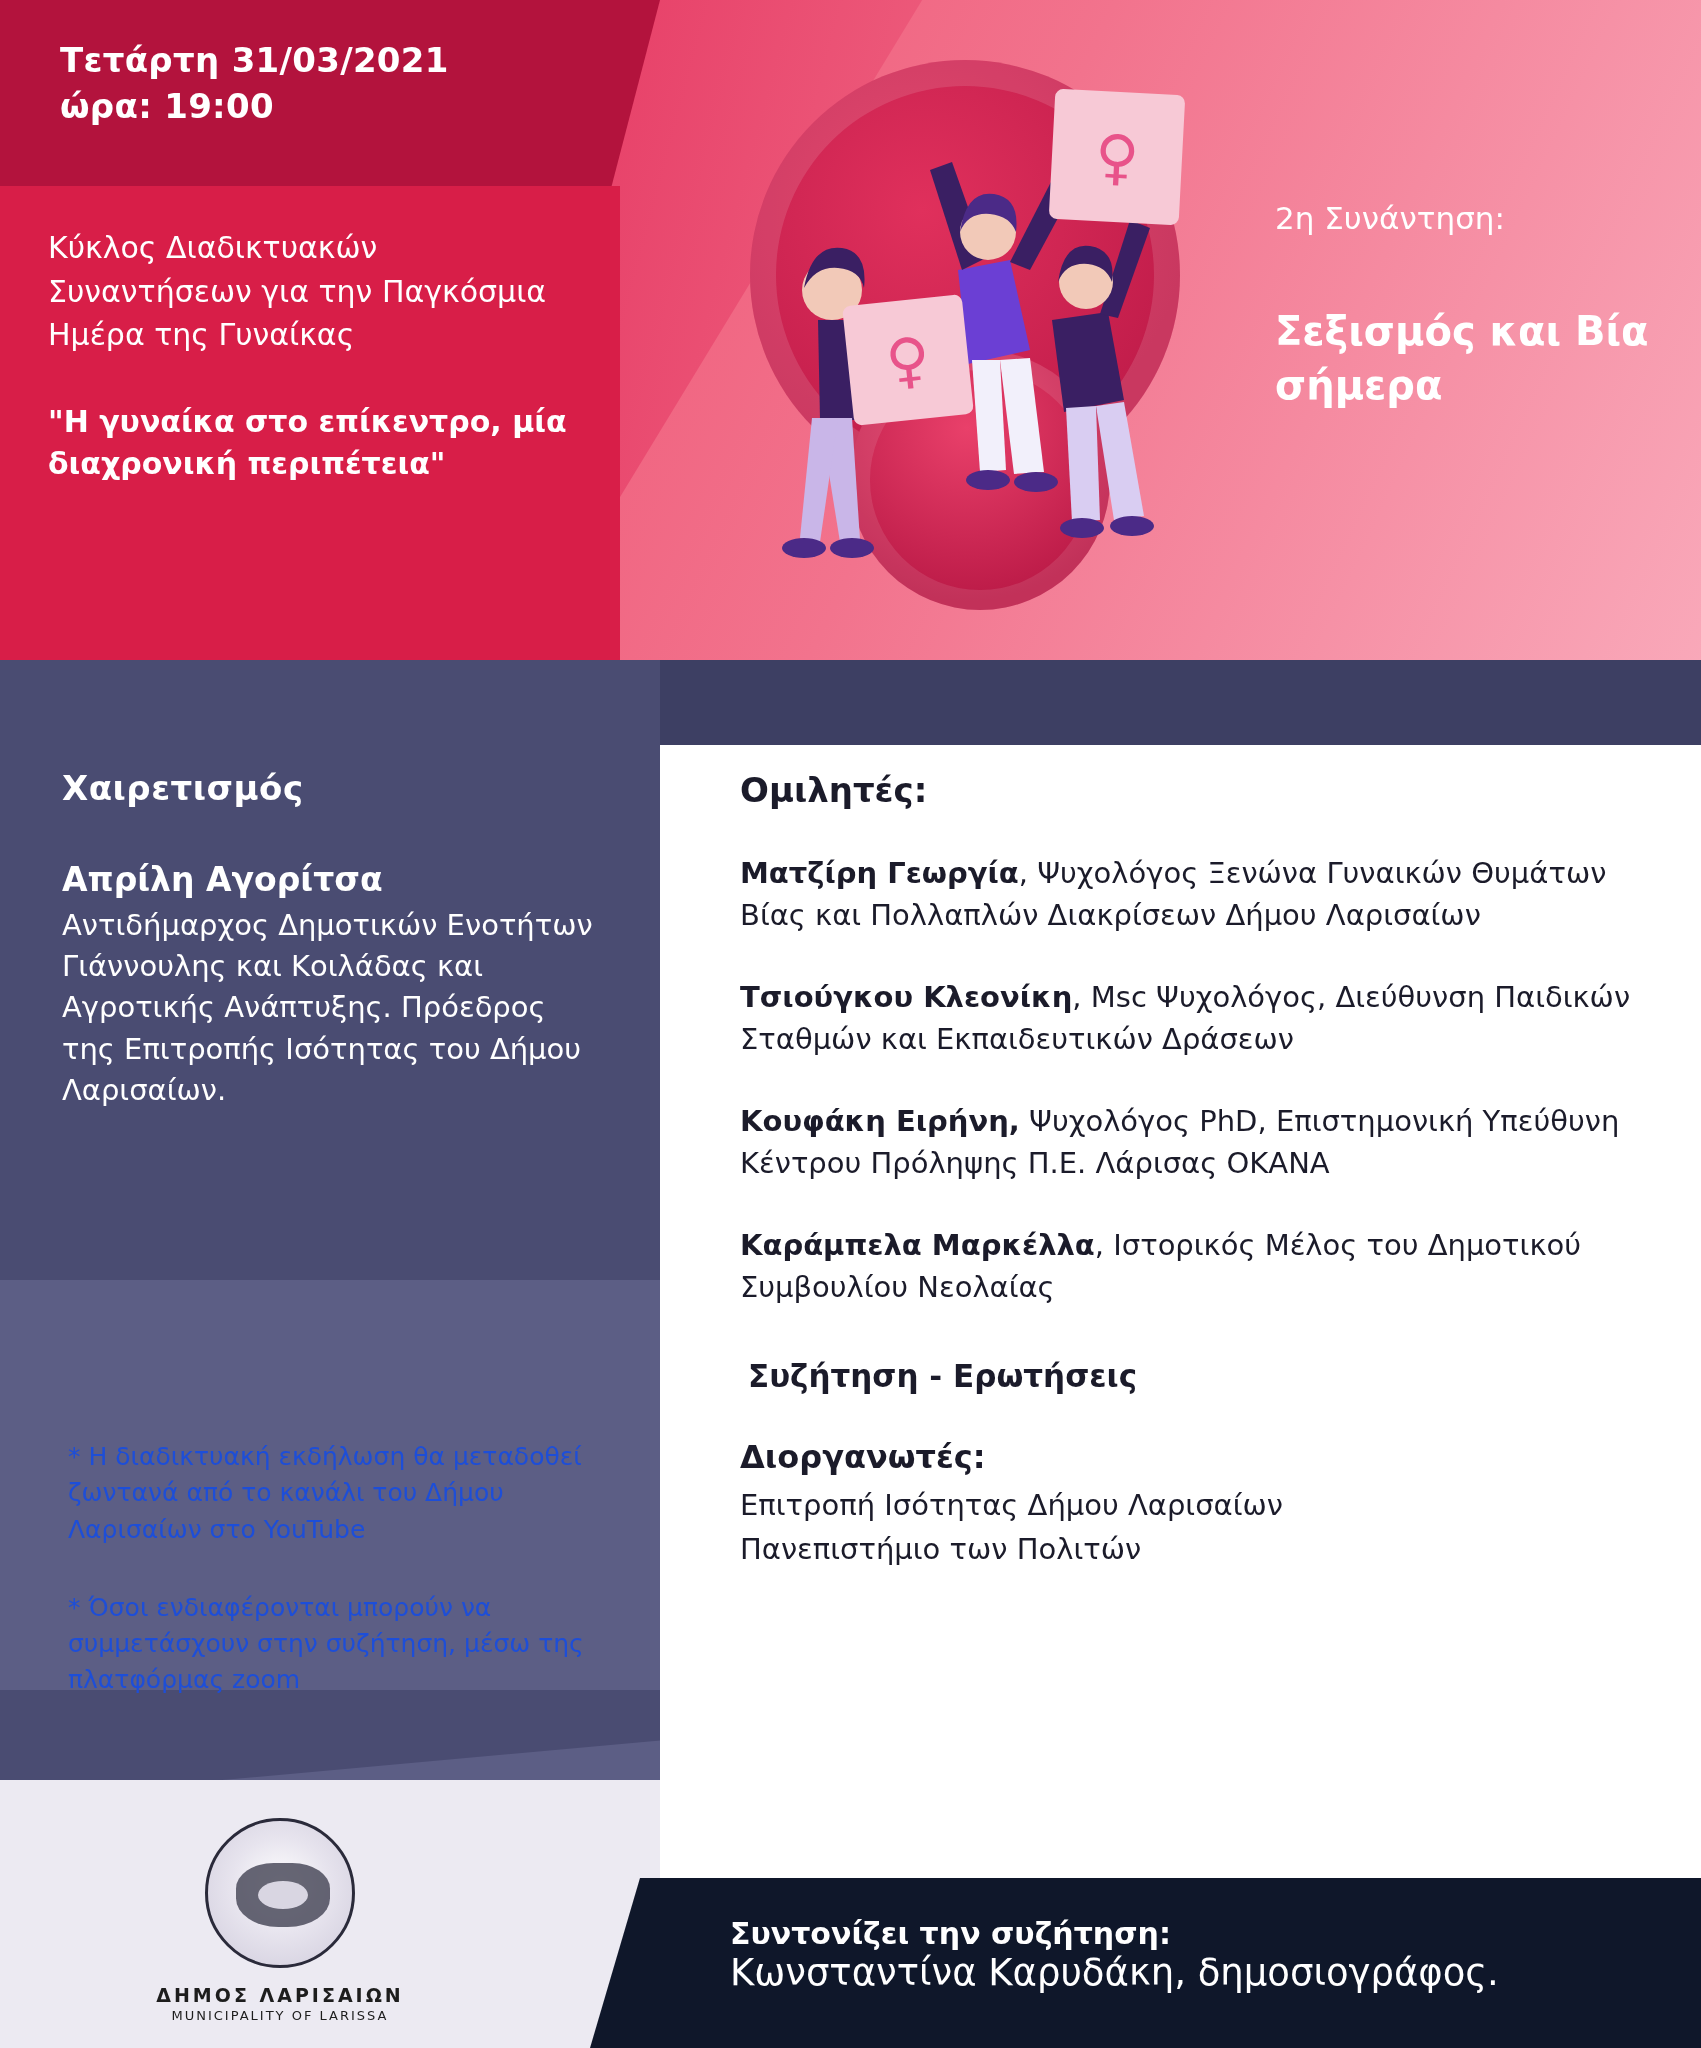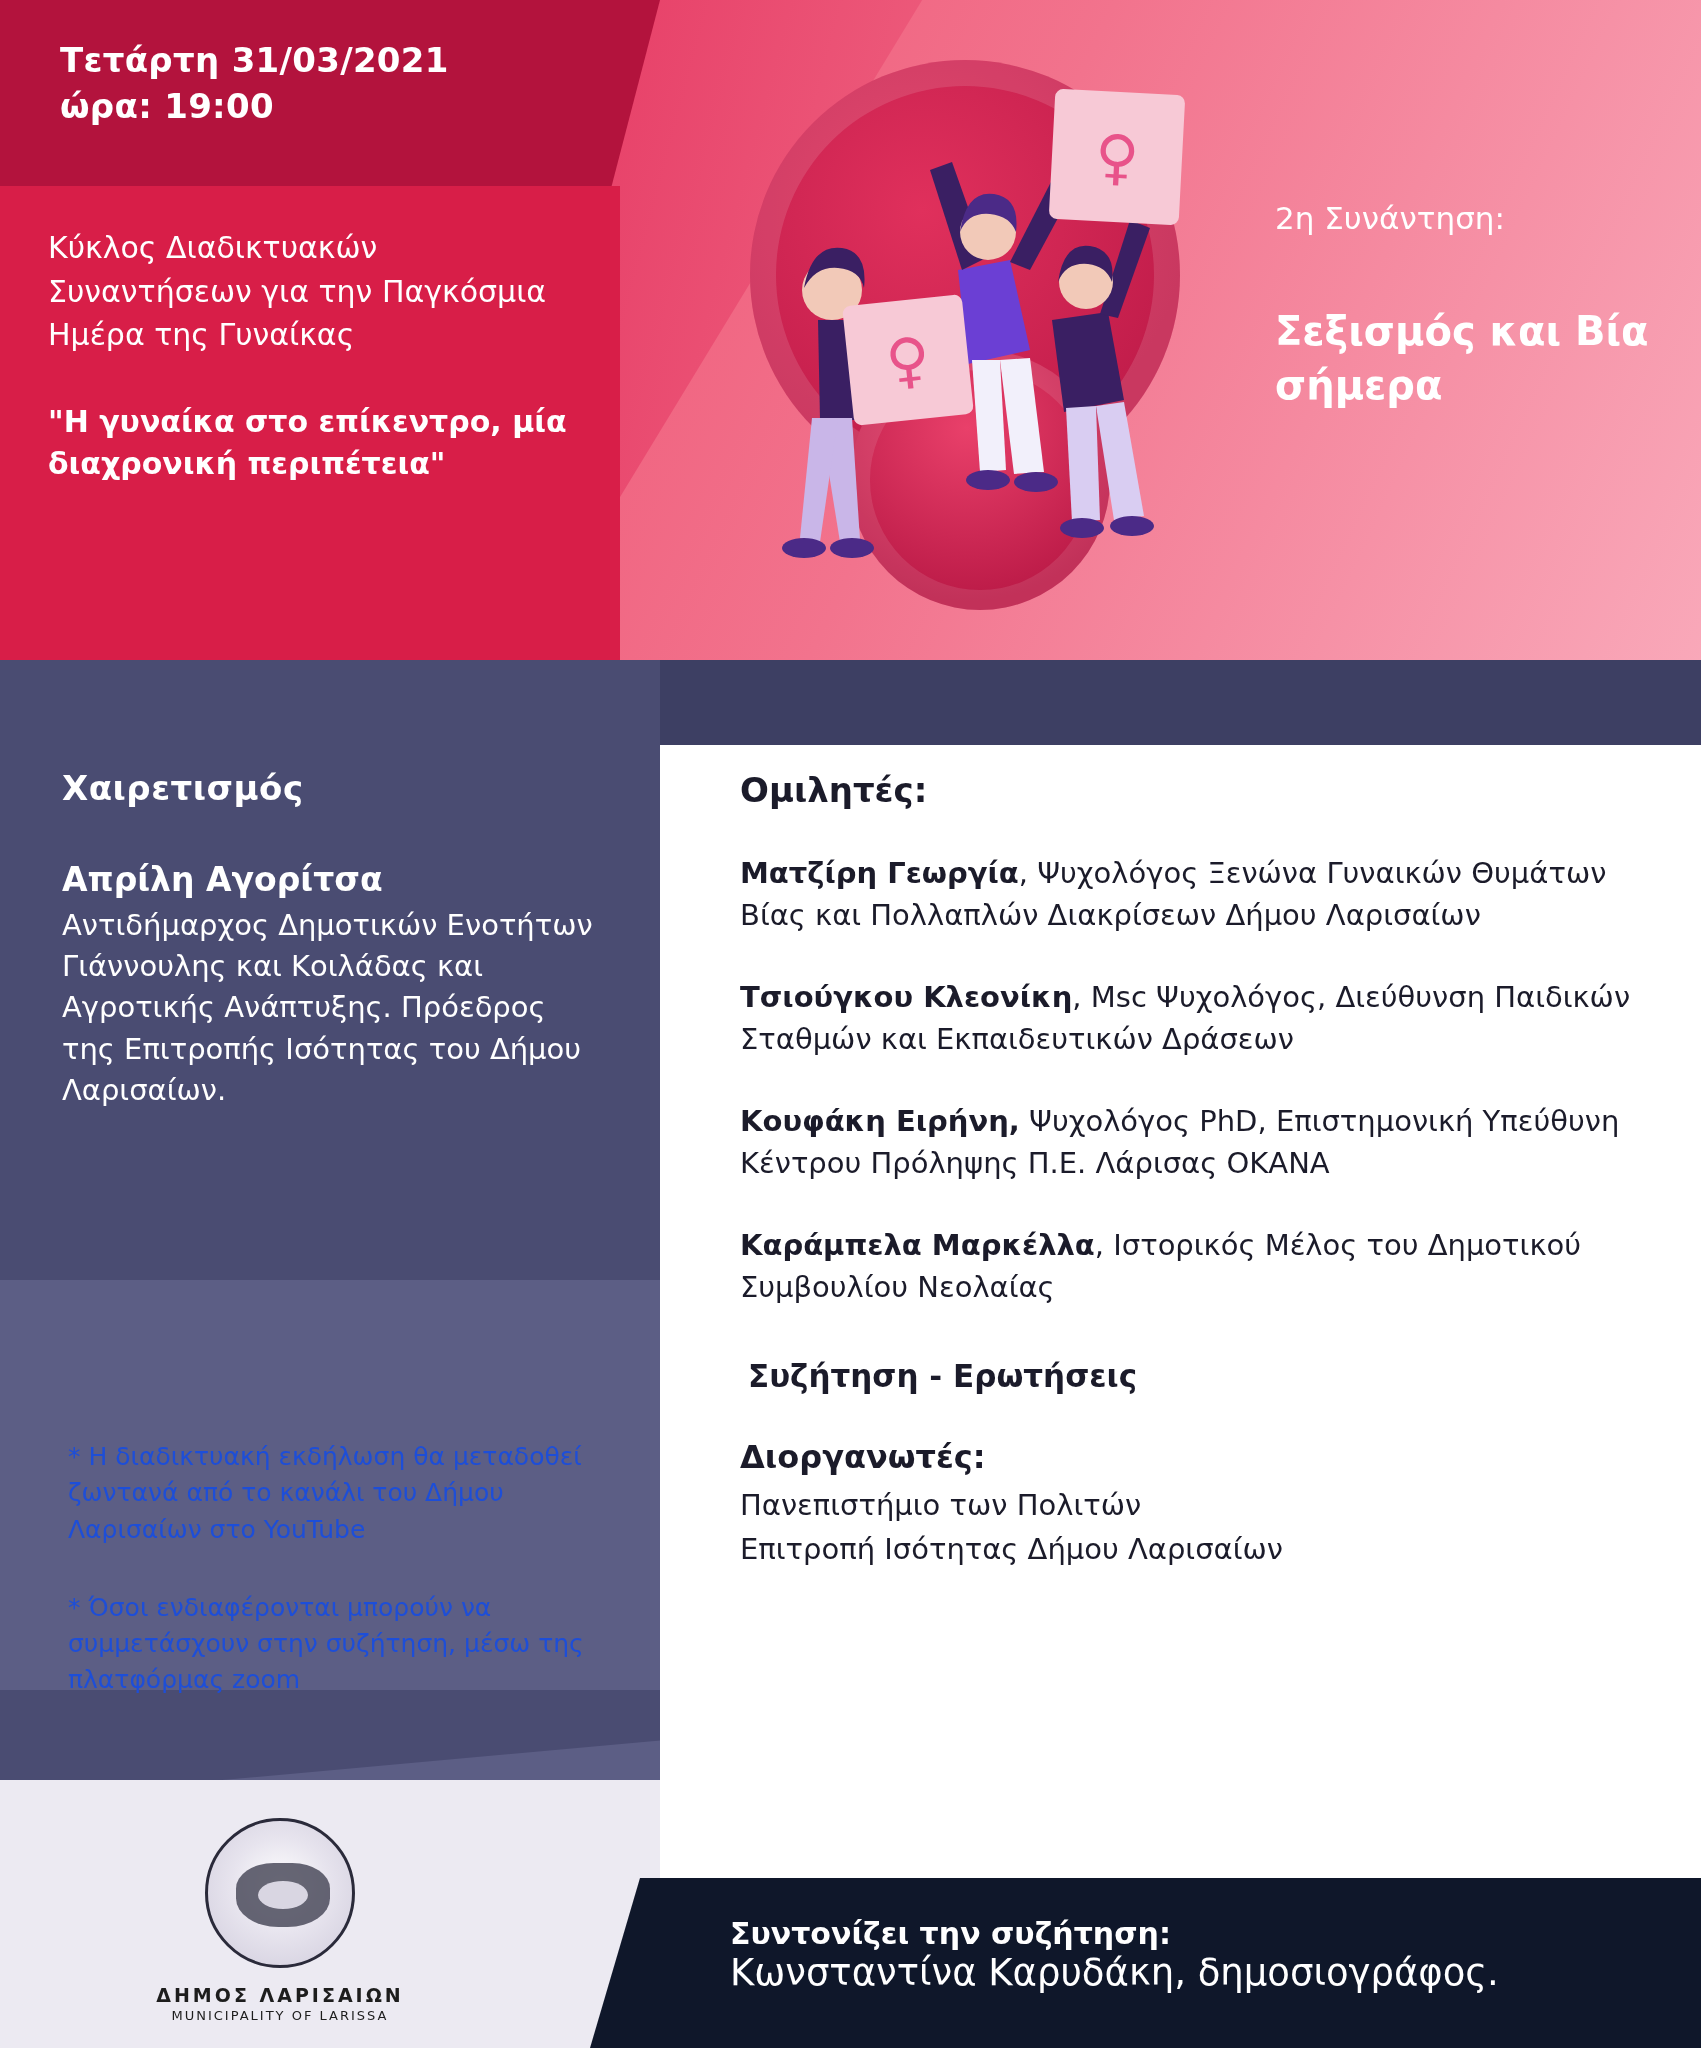--- a/index.html
+++ b/index.html
@@ -274,22 +274,22 @@
       <b>Κουφάκη Ειρήνη,</b><span> Ψυχολόγος PhD, Επιστημονική Υπεύθυνη Κέντρου Πρόληψης Π.Ε. Λάρισας ΟΚΑΝΑ</span>
     </div>
     <div class="sp">
       <b>Καράμπελα Μαρκέλλα</b><span>, Ιστορικός Μέλος του Δημοτικού Συμβουλίου Νεολαίας</span>
     </div>
 
     <div class="discussion">Συζήτηση - Ερωτήσεις</div>
 
     <div class="org">
       <h3>Διοργανωτές:</h3>
+      <p>Επιτροπή Ισότητας Δήμου Λαρισαίων</p>
       <p>Πανεπιστήμιο των Πολιτών</p>
-      <p>Επιτροπή Ισότητας Δήμου Λαρισαίων</p>
     </div>
   </div>
 
   <div class="bottom-red">
     <div class="txt">
       <div class="lbl">Συντονίζει την συζήτηση:</div>
       <div class="val">Κωνσταντίνα Καρυδάκη, δημοσιογράφος.</div>
     </div>
   </div>
 

